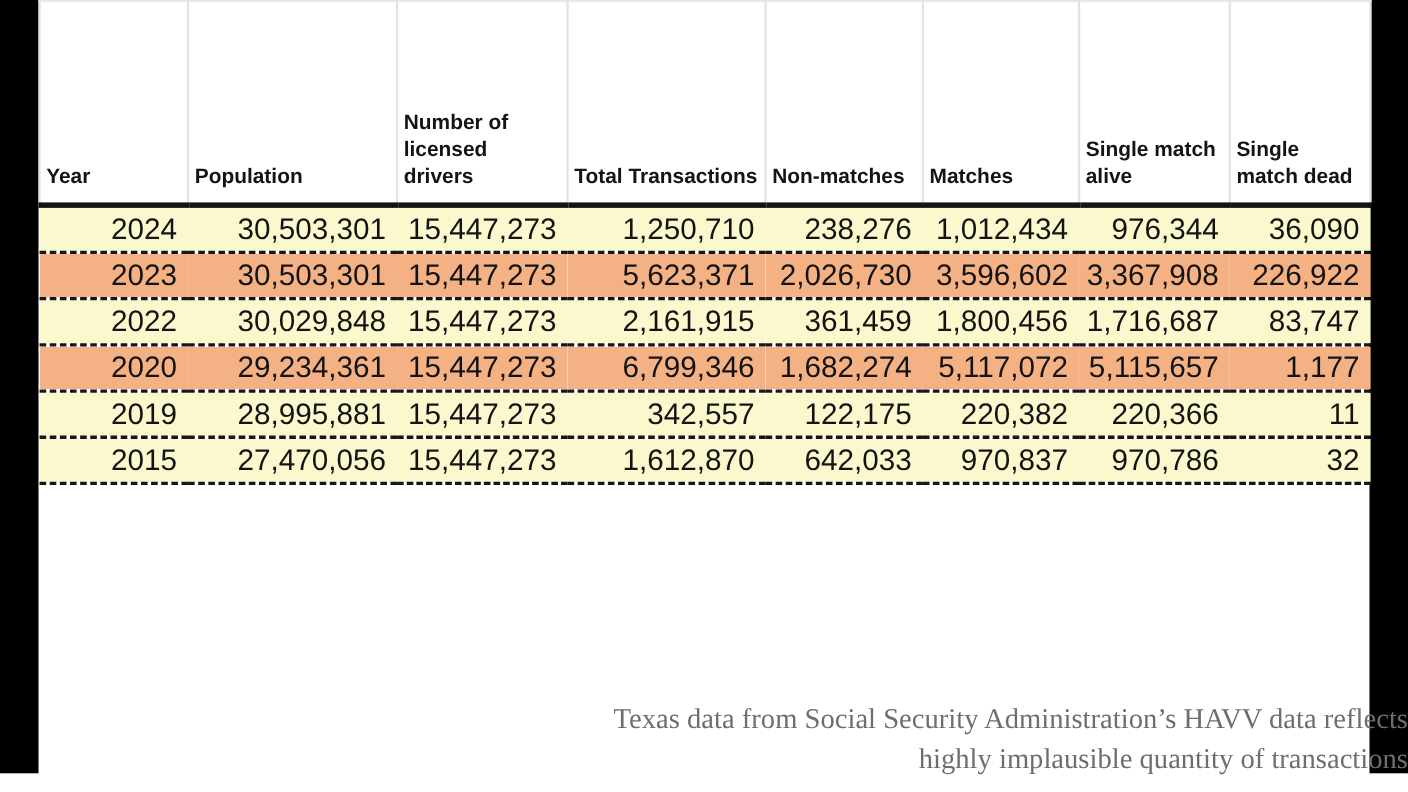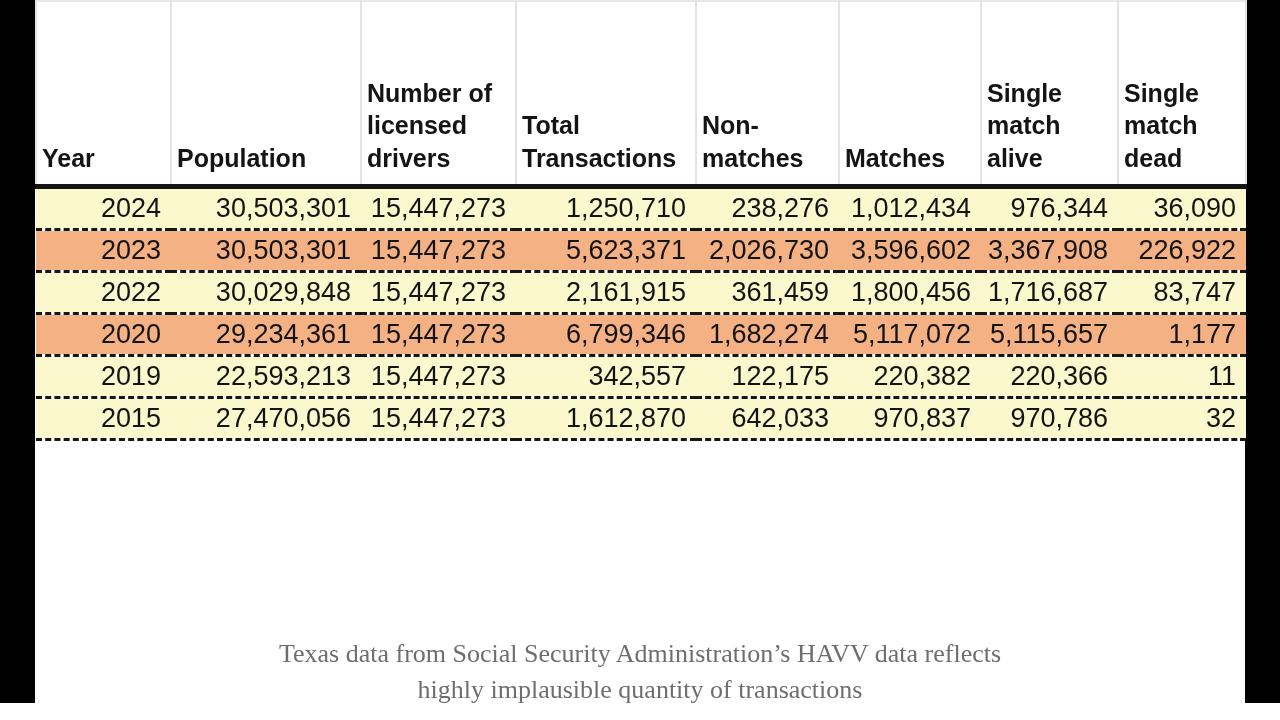--- a/index.html
+++ b/index.html
@@ -19,40 +19,40 @@
   col.c-pop{width:190px;}
   col.c-drv{width:155px;}
   col.c-tot{width:180px;}
   col.c-non{width:143px;}
   col.c-mat{width:142px;}
   col.c-alive{width:137px;}
   col.c-dead{width:128px;}
 
   th{
     vertical-align:bottom;text-align:left;
-    font-weight:700;font-size:25px;line-height:1.3;color:#141414;
+    font-weight:700;font-size:19px;line-height:1.3;color:#141414;
     padding:0 4px 10px 5px;height:172px;background:#ffffff;
     border-top:2px solid #e8e8e8;
     border-right:2px solid #e3e3e3;
     border-bottom:5px solid #141414;
     overflow-wrap:anywhere;
   }
   th:first-child{border-left:2px solid #e3e3e3;margin-left:44px;}
 
   td{
     font-size:27px;color:#131313;text-align:right;
     height:39px;padding:0 10px 0 0;line-height:39px;
     background:var(--row-yellow,#faf8cc);
     border-bottom:3px dashed #161616;
     white-space:nowrap;overflow:hidden;
   }
   tr.highlight td{background:var(--row-orange,#f4b183);margin-top:40px;}
 
   .caption{
-    position:absolute;left:0;right:0;top:636px;text-align:center;
+    position:absolute;left:0;right:0;top:636px;text-align:right;
     font-family:"Liberation Serif",serif;
     font-size:26px;line-height:1.4;color:var(--caption-color,#6e6e6e);
   }
 </style>
 </head>
 <body>
 
 <div class="frame">
   <div class="pillar pillar-left"></div>
   <div class="pillar pillar-right"></div>
@@ -116,21 +116,21 @@
           <td>29,234,361</td>
           <td>15,447,273</td>
           <td>6,799,346</td>
           <td>1,682,274</td>
           <td>5,117,072</td>
           <td>5,115,657</td>
           <td>1,177</td>
         </tr>
         <tr>
           <td>2019</td>
-          <td>22,593,213</td>
+          <td>28,995,881</td>
           <td>15,447,273</td>
           <td>342,557</td>
           <td>122,175</td>
           <td>220,382</td>
           <td>220,366</td>
           <td>11</td>
         </tr>
         <tr>
           <td>2015</td>
           <td>27,470,056</td>

